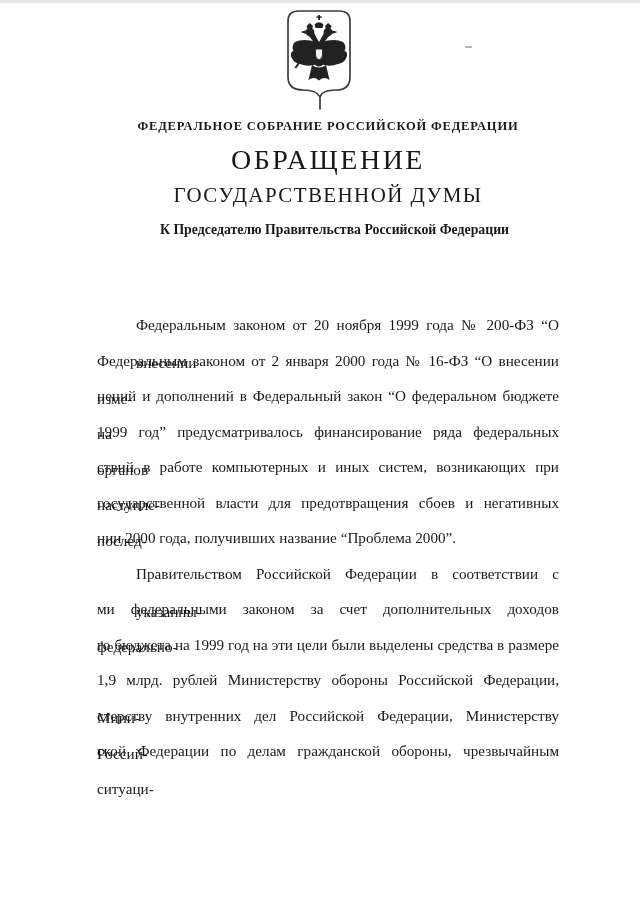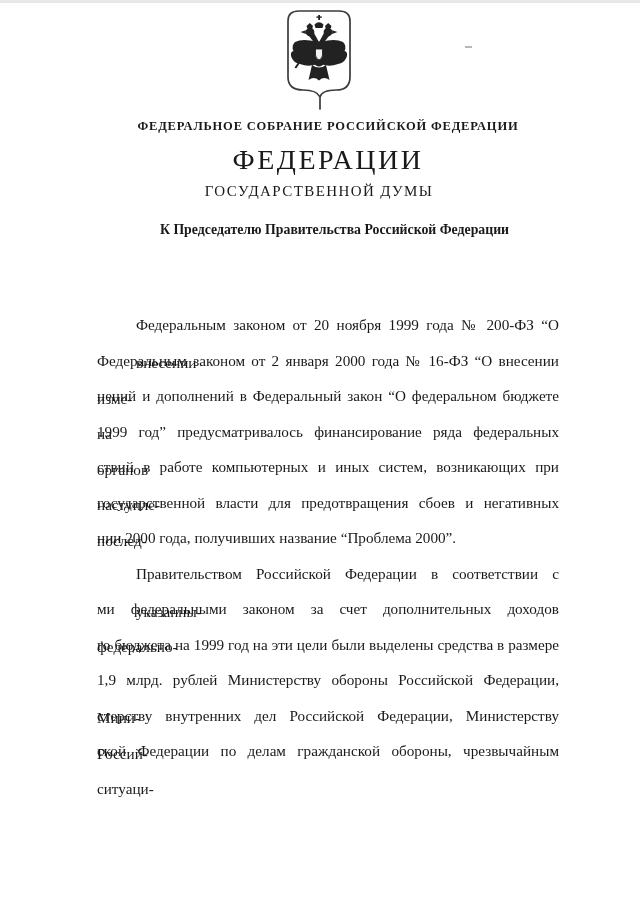--- a/index.html
+++ b/index.html
@@ -30,23 +30,23 @@
   .doc-title{
     position:absolute;
     left:97px;top:141px;width:462px;
     text-align:center;
     font-size:28px;
     letter-spacing:2.5px;
     font-weight:500;
   }
   .doc-subtitle{
     position:absolute;
-    left:88px;top:180px;width:462px;
+    left:97px;top:180px;width:462px;
     text-align:center;
-    font-size:15px;
+    font-size:21px;
     letter-spacing:1.4px;
     font-weight:500;
   }
   .subject{
     position:absolute;
     left:97px;top:217px;width:475px;
     text-align:center;
     font-weight:bold;
     font-size:13.8px;
     line-height:19px;
@@ -118,21 +118,21 @@
       </g>
 
       <path d="M34.5,40 L41.5,40 L41.5,46 Q41.5,49.5 38,51 Q34.5,49.5 34.5,46 Z" fill="#f2f2f2" stroke="#222" stroke-width="0.9"></path>
     </svg>
   </div>
 
   <div class="artifact"></div>
 
   <div class="org-line">ФЕДЕРАЛЬНОЕ СОБРАНИЕ РОССИЙСКОЙ ФЕДЕРАЦИИ</div>
 
-  <div class="doc-title">ФЕДЕРАЦИИ</div>
+  <div class="doc-title">ОБРАЩЕНИЕ</div>
 
   <div class="doc-subtitle">ГОСУДАРСТВЕННОЙ ДУМЫ</div>
 
   <div class="subject">
     <div>К Председателю Правительства Российской Федерации</div>
   </div>
 
   <div class="body-block">
 
     <div class="line just indent">Федеральным законом от 20 ноября 1999 года № 200-ФЗ “О внесении</div>

